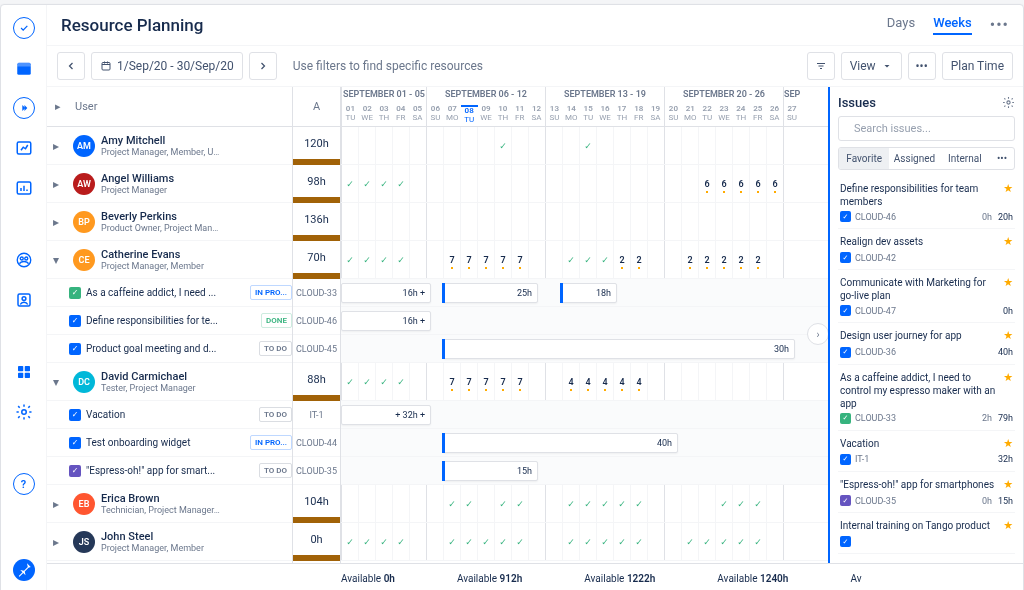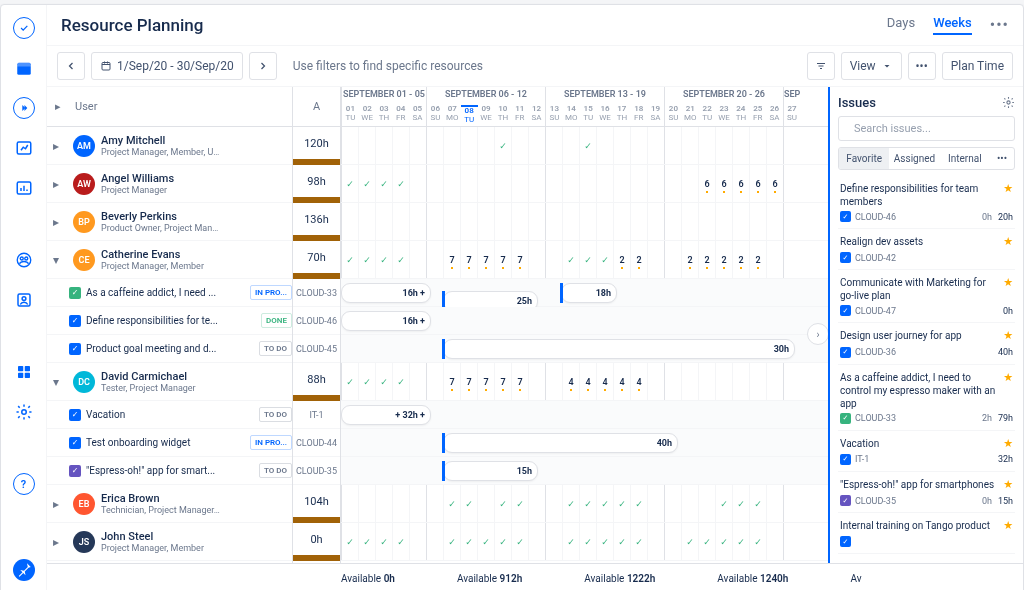--- a/index.html
+++ b/index.html
@@ -51,21 +51,21 @@
 .day.today{color:#0065ff;border-top:2px solid #0065ff}
 .day .dn{font-weight:600}
 .grid-body{position:relative}
 .g-row{height:38px;border-bottom:1px solid #f4f5f7;display:flex;position:relative}
 .g-row.task{height:28px;background:#fafbfc}
 .cell{width:17px;flex-shrink:0;display:flex;align-items:center;justify-content:center;border-left:1px solid #f4f5f7}
 .cell.week-start{border-left:1px solid #dfe1e6}
 .check{color:#36b37e;font-size:9px}
 .hours-chip{font-size:9px;font-weight:600;color:#172b4d;position:relative}
 .hours-chip::after{content:"";position:absolute;bottom:-4px;left:2px;right:2px;height:2px;background:#ffab00}
-.task-bar{position:absolute;top:4px;height:20px;background:#fff;border:1px solid #dfe1e6;border-radius:9px;display:flex;align-items:center;justify-content:flex-end;padding:0 5px;font-size:9px;font-weight:700;box-shadow:0 1px 2px rgba(0,0,0,0.05)}
+.task-bar{position:absolute;top:4px;height:20px;background:#fff;border:1px solid #dfe1e6;border-radius:2px;display:flex;align-items:center;justify-content:flex-end;padding:0 5px;font-size:9px;font-weight:400;box-shadow:0 1px 2px rgba(0,0,0,0.05)}
 .task-bar .lb{position:absolute;left:-2px;top:-1px;bottom:-1px;width:3px;background:#0065ff}
 .footer{height:30px;border-top:1px solid #dfe1e6;display:flex;align-items:center;font-size:10px;padding-left:294px;gap:62px}
 .footer span b{font-weight:600}
 .issues{width:195px;border-left:2px solid #0065ff;display:flex;flex-direction:column;padding:8px}
 .iss-head{display:flex;align-items:center;justify-content:space-between;margin-bottom:6px}
 .iss-head h3{font-size:13px;font-weight:500}
 .iss-head svg{width:13px;height:13px;color:#6b778c;cursor:pointer}
 .iss-search{border:1px solid #dfe1e6;border-radius:3px;padding:5px 15px;font-size:11px;color:#97a0af;margin-bottom:6px;cursor:text}
 .iss-tabs{display:flex;align-items:center;border:1px solid #dfe1e6;border-radius:3px;margin-bottom:6px;overflow:hidden}
 .iss-tab{flex:1;padding:5px 3px;text-align:center;font-size:10px;cursor:pointer;color:#42526e}
@@ -632,21 +632,21 @@
                 <span class="hours-chip">2</span>
               </div>
               <div class="cell">
                 <span class="hours-chip">2</span>
               </div>
               <div class="cell"></div>
               <div class="cell week-start"></div>
             </div>
             <div class="g-row task">
               <div class="task-bar" style="left: 0px; width: 90px;">16h +</div>
-              <div class="task-bar" style="left: 102px; width: 95px; margin-top: 8px;"><span class="lb"></span>25h</div>
+              <div class="task-bar" style="left: 102px; width: 95px;"><span class="lb"></span>25h</div>
               <div class="task-bar" style="left: 220px; width: 56px;"><span class="lb"></span>18h</div>
             </div>
             <div class="g-row task">
               <div class="task-bar" style="left: 0px; width: 90px;">16h +</div>
             </div>
             <div class="g-row task">
               <div class="task-bar" style="left: 102px; width: 352px;"><span class="lb"></span>30h</div>
             </div>
             <div class="g-row">
               <div class="cell week-start">

